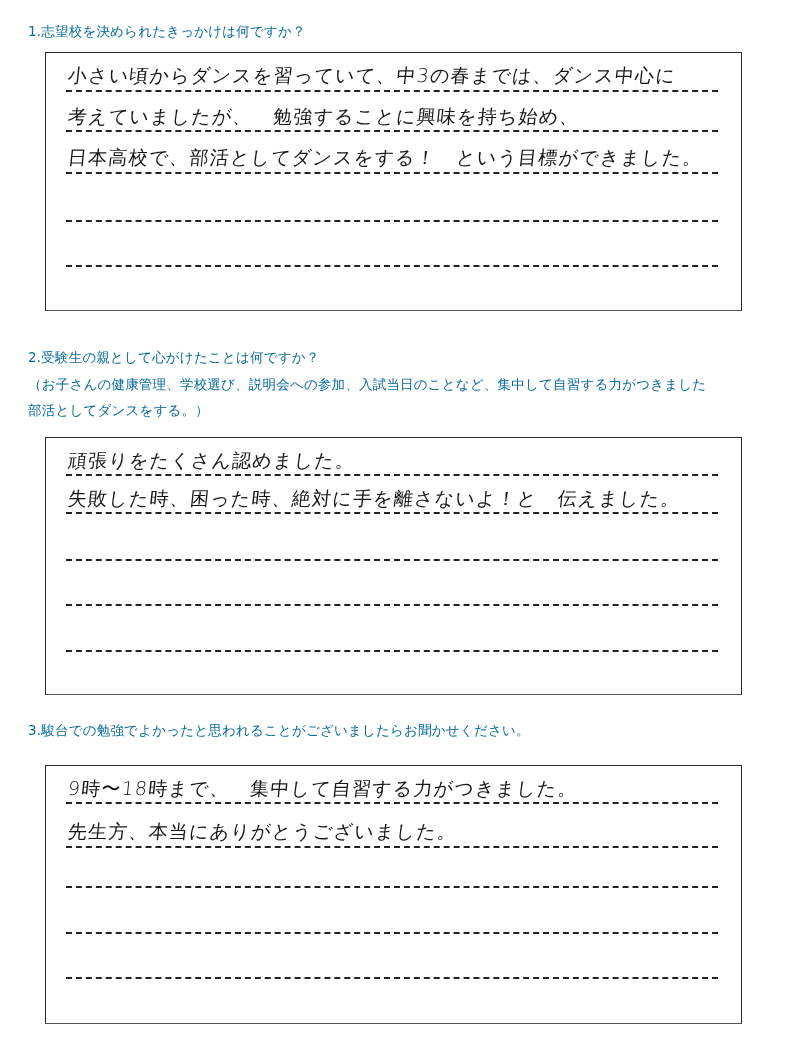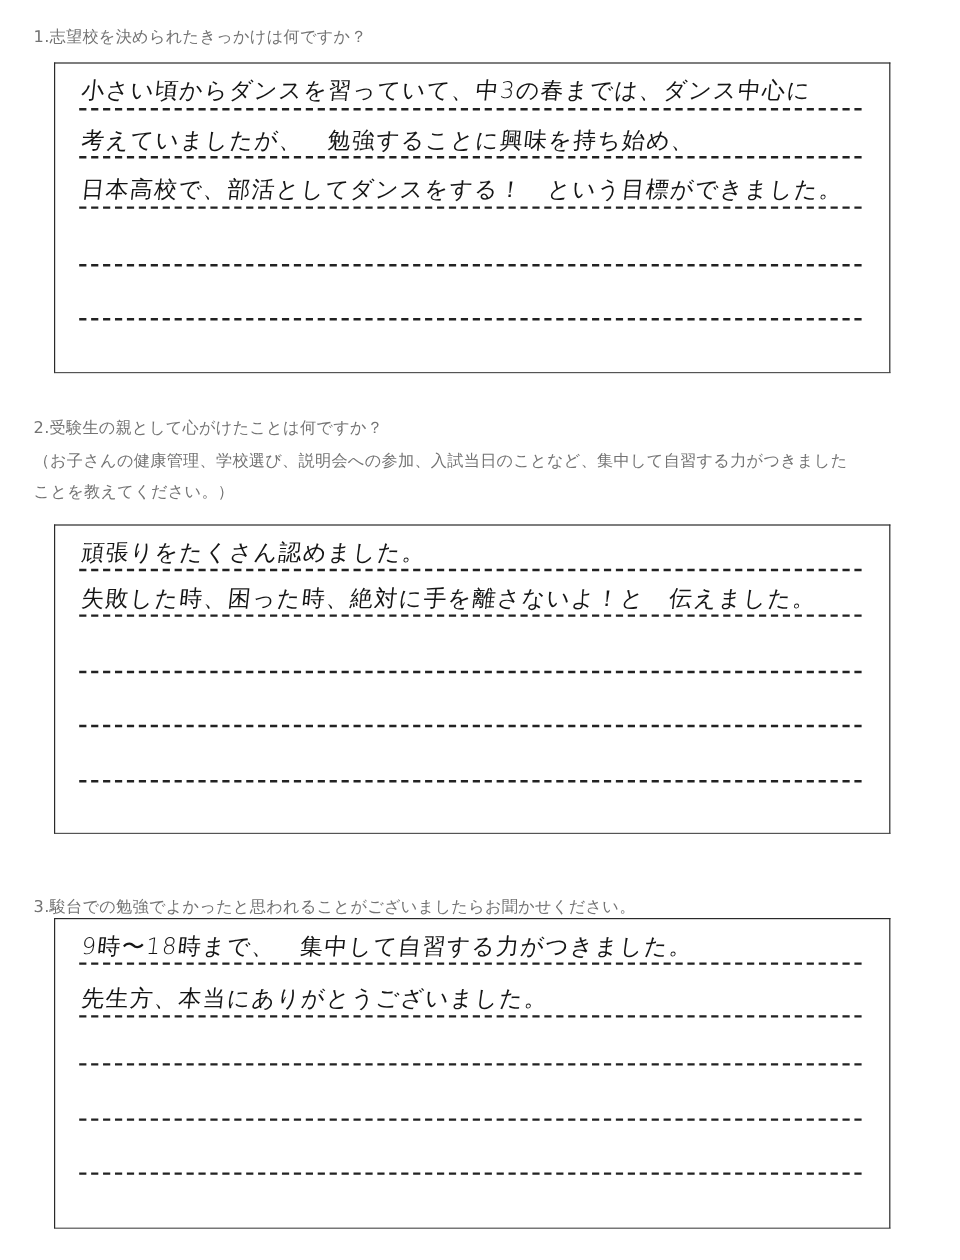--- a/index.html
+++ b/index.html
@@ -1,18 +1,18 @@
 <!DOCTYPE html>
 <html><head>
 <meta charset="utf-8">
 <style>
   html, body { margin: 0; padding: 0; background: #ffffff; }
   body { width: 800px; height: 1050px; position: relative; overflow: hidden;
          font-family: "DejaVu Sans", "Liberation Sans", sans-serif; color: #1a1a1a; }
-  .q { position: absolute; left: 28px; font-size: 13.5px; line-height: 20px; color: #737373; letter-spacing: 0.2px; }
+  .q { position: absolute; left: 28px; font-size: 13.5px; line-height: 20px; color: #0369a1; letter-spacing: 0.2px; }
   .box { position: absolute; left: 45px; width: 695px; border: 1.5px solid #2a2a2a; border-bottom-color: #555; background: #fff; }
   .line { position: absolute; left: 20px; width: 652px; height: 0; border-top: 2px dashed #222; }
   .hw { position: absolute; left: 22px; font-family: "DejaVu Sans", sans-serif; font-size: 19px;
         color: #151515; white-space: nowrap; letter-spacing: 1.2px; font-weight: 300; transform: skewX(-6deg); }
 </style>
 </head>
 <body>
 
 <div class="q" style="top:21px;">1.志望校を決められたきっかけは何ですか？</div>
 <div class="box" style="top:52px; height:257px;">
@@ -23,35 +23,35 @@
   <div class="hw" style="top:92px;">日本高校で、部活としてダンスをする！　という目標ができました。</div>
   <div class="line" style="top:119px;"></div>
   <div class="hw" style="top:140px;"></div>
   <div class="line" style="top:167px;"></div>
   <div class="hw" style="top:185px;"></div>
   <div class="line" style="top:212px;"></div>
 </div>
 
 <div class="q" style="top:347px;">2.受験生の親として心がけたことは何ですか？</div>
 <div class="q" style="top:374px;">（お子さんの健康管理、学校選び、説明会への参加、入試当日のことなど、集中して自習する力がつきました</div>
-<div class="q" style="top:400px;">ことを教えてください。）</div>
+<div class="q" style="top:400px;">部活としてダンスをする。）</div>
 <div class="box" style="top:437px; height:256px;">
   <div class="hw" style="top:10px;">頑張りをたくさん認めました。</div>
   <div class="line" style="top:36px;"></div>
   <div class="hw" style="top:48px;">失敗した時、困った時、絶対に手を離さないよ！と　伝えました。</div>
   <div class="line" style="top:74px;"></div>
   <div class="hw" style="top:94px;"></div>
   <div class="line" style="top:121px;"></div>
   <div class="hw" style="top:139px;"></div>
   <div class="line" style="top:166px;"></div>
   <div class="hw" style="top:185px;"></div>
   <div class="line" style="top:212px;"></div>
 </div>
 
-<div class="q" style="top:746px;">3.駿台での勉強でよかったと思われることがございましたらお聞かせください。</div>
+<div class="q" style="top:720px;">3.駿台での勉強でよかったと思われることがございましたらお聞かせください。</div>
 <div class="box" style="top:765px; height:257px;">
   <div class="hw" style="top:10px;">9時〜18時まで、　集中して自習する力がつきました。</div>
   <div class="line" style="top:36px;"></div>
   <div class="hw" style="top:53px;">先生方、本当にありがとうございました。</div>
   <div class="line" style="top:80px;"></div>
   <div class="hw" style="top:93px;"></div>
   <div class="line" style="top:120px;"></div>
   <div class="hw" style="top:139px;"></div>
   <div class="line" style="top:166px;"></div>
   <div class="hw" style="top:184px;"></div>

